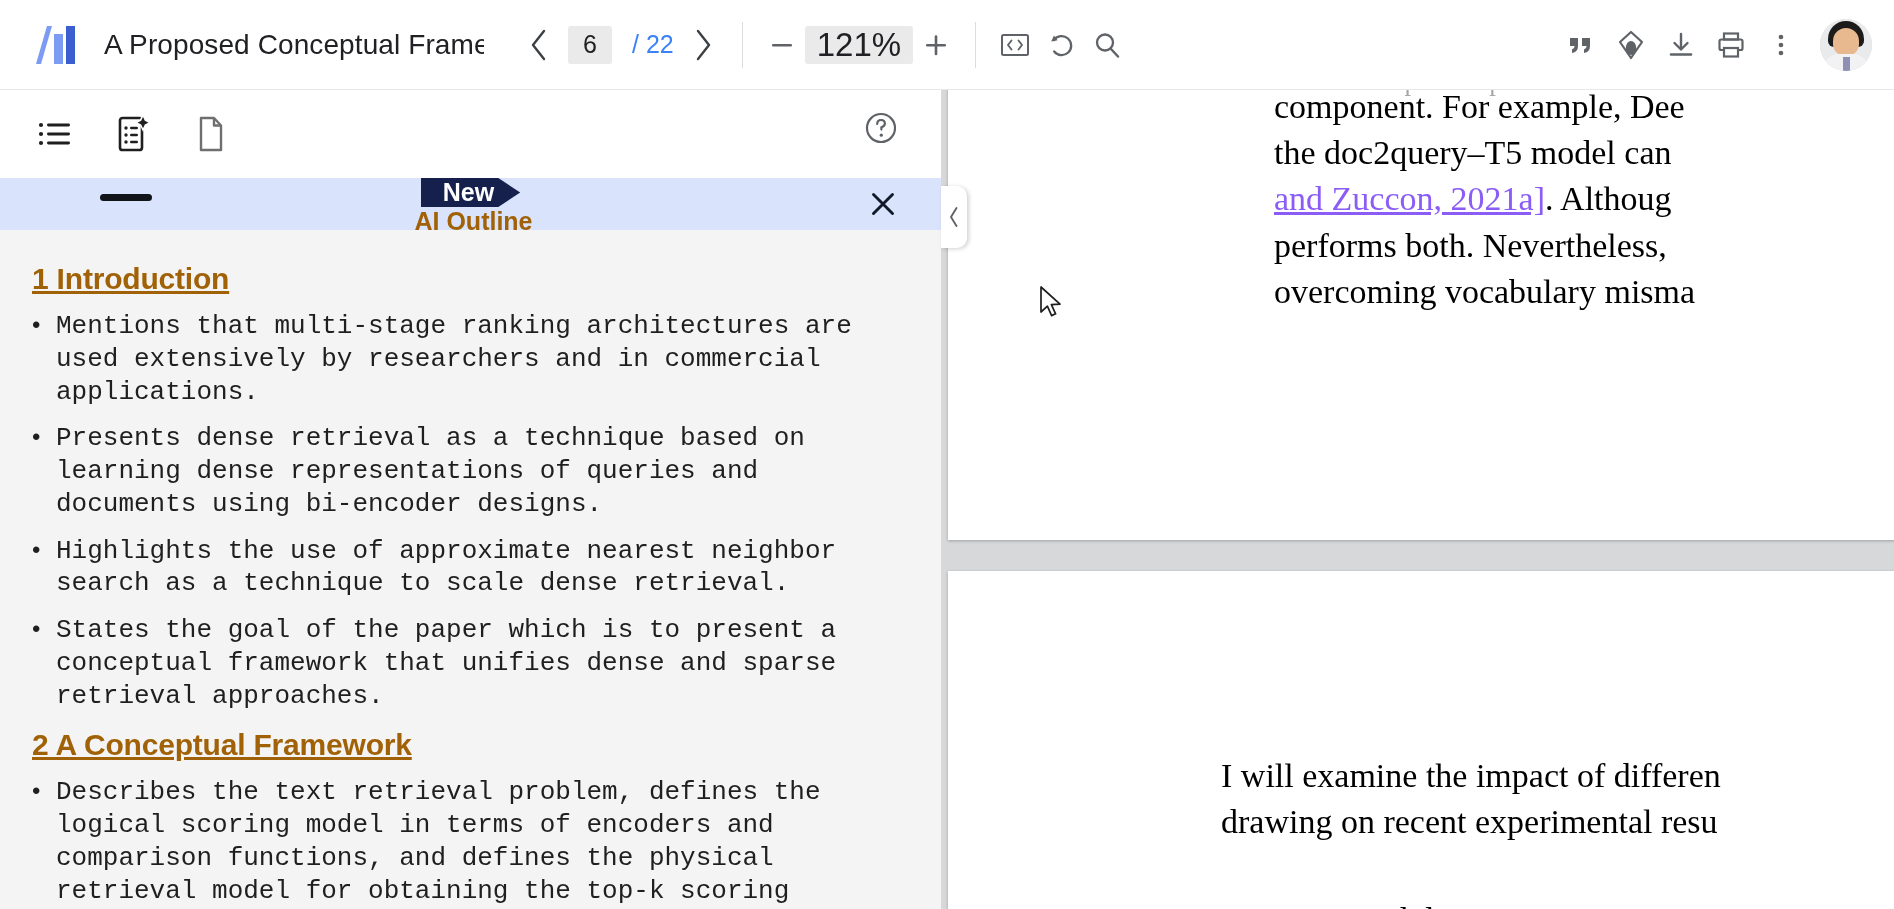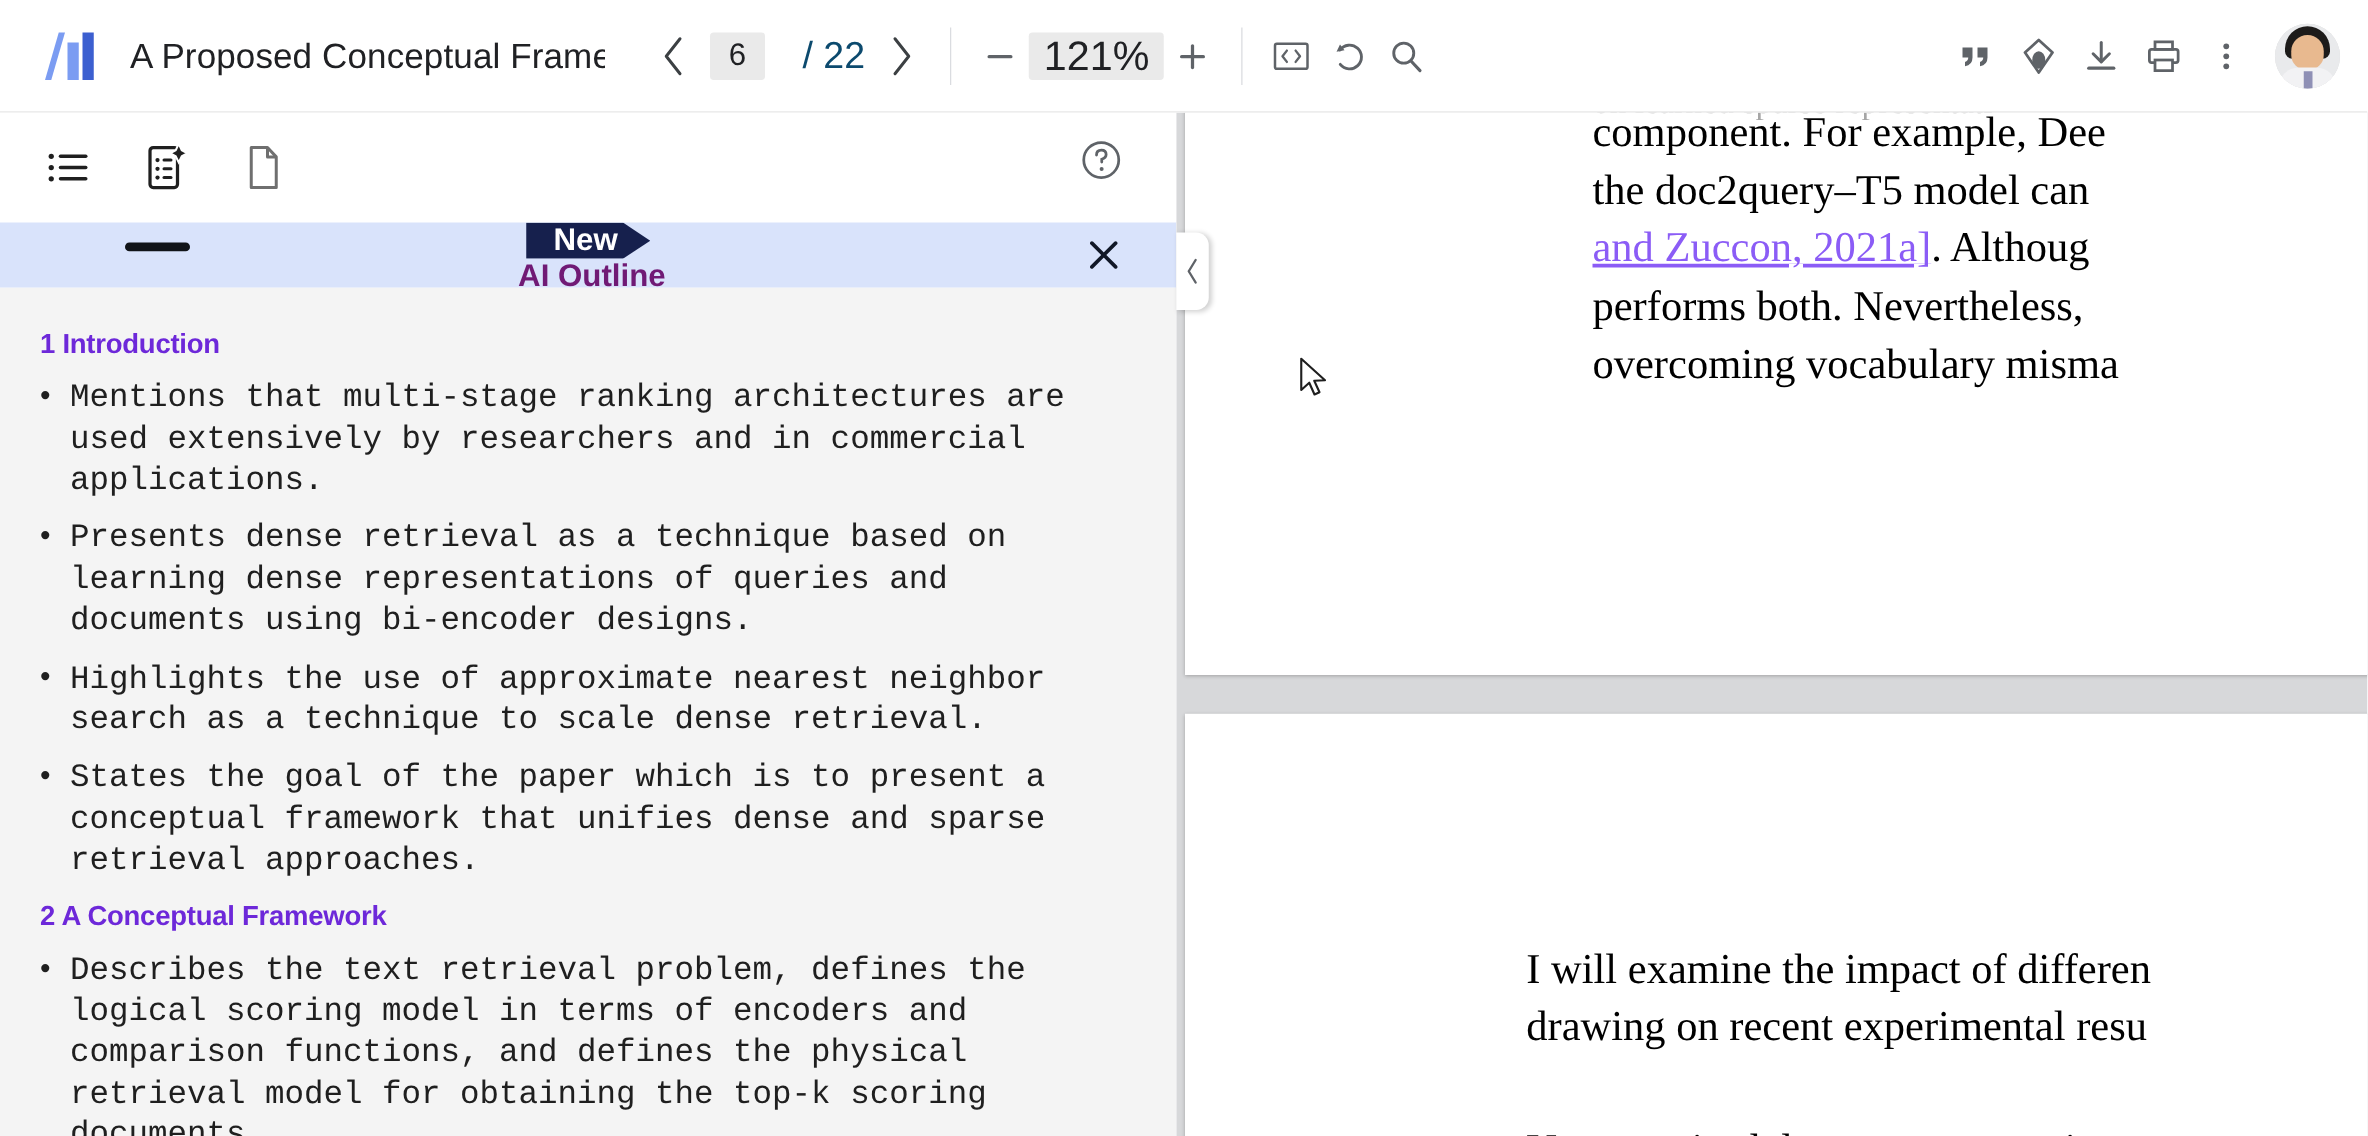--- a/index.html
+++ b/index.html
@@ -31,21 +31,21 @@
     width: 46px; height: 46px; border-radius: 50%;
     display: flex; align-items: center; justify-content: center;
     cursor: pointer; background: transparent; border: none;
   }
   .page-box {
     background: #eaeaea; border-radius: 3px;
     min-width: 44px; height: 38px;
     display: flex; align-items: center; justify-content: center;
     font-size: 25px; color: #202124; padding: 0 8px;
   }
-  .page-total { font-size: 30px; color: #0c4a6e; margin-left: 24px; white-space: nowrap; }
+  .page-total { font-size: 25px; color: #3b82f6; margin-left: 14px; white-space: nowrap; }
   .tb-sep { width: 1px; height: 46px; background: #dadce0; margin: 0 16px; }
   .zoom-box {
     background: #eaeaea; border-radius: 3px;
     height: 38px; display: flex; align-items: center; justify-content: center;
     font-size: 33px; color: #202124; padding: 0 12px; min-width: 92px;
   }
   .tb-spacer { flex: 1 1 auto; }
   .tb-right { display: flex; align-items: center; gap: 4px; margin-right: 14px; }
   .avatar {
     width: 52px; height: 52px; border-radius: 50%;
@@ -107,36 +107,36 @@
   .new-ribbon {
     position: relative; height: 52px; min-width: 98px;
     background: #16204d;
     display: flex; align-items: center; justify-content: flex-start;
     padding-left: 22px; padding-right: 26px;
     color: #ffffff; font-weight: bold; font-size: 25px;
     clip-path: polygon(0 0, 78% 0, 100% 50%, 78% 100%, 0 100%);
   }
   .ai-banner-title {
     margin-left: 6px;
-    color: #701a75; font-weight: bold; font-size: 25px;
+    color: #a16207; font-weight: bold; font-size: 25px;
   }
   .banner-close {
     position: absolute; right: 38px; top: 50%; transform: translateY(-50%);
     width: 40px; height: 40px; cursor: pointer;
     display: flex; align-items: center; justify-content: center;
   }
 
   
   .outline-body {
     height: 679px; background: #f4f4f4;
     padding: 28px 34px 0 32px; overflow: hidden;
   }
   .ol-heading {
-    font-size: 22px; font-weight: bold; color: #6d28d9;
-    margin-top: 16px; margin-bottom: 14px; letter-spacing: -.2px;
+    font-size: 30px; font-weight: bold; color: #a16207;
+    margin-top: 16px; margin-bottom: 14px; letter-spacing: -.2px; text-decoration: underline;
   }
   .ol-heading.first { margin-top: 4px; }
   .ol-item {
     display: flex; font-size: 26px; color: #1f1f1f;
     line-height: 1.26; margin-bottom: 14px;
   }
   .ol-bullet { width: 24px; flex: 0 0 24px; text-align: left; font-size: 24px; }
   .ol-text { flex: 1 1 auto; max-width: 860px; font-family: Liberation Mono, monospace; }
 
   

